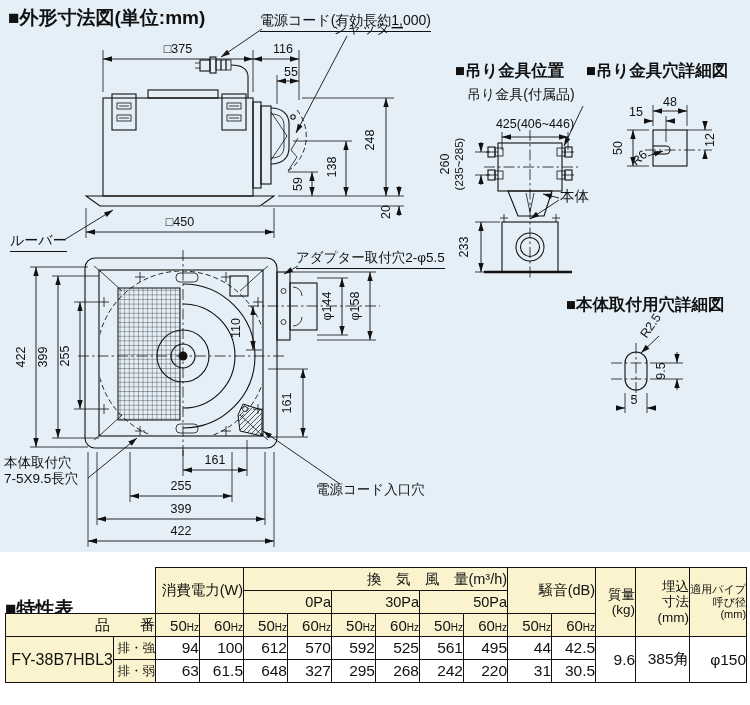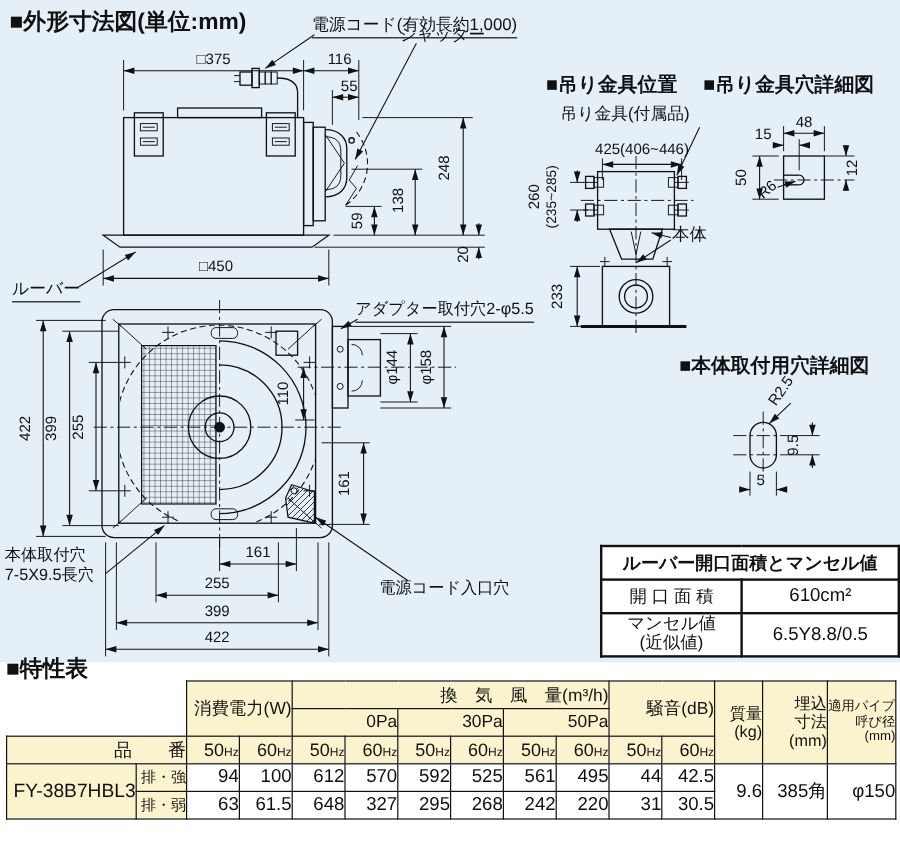--- a/index.html
+++ b/index.html
@@ -320,38 +320,22 @@
   <div class="lbl u" style="left:10px;top:232px;font-size:14px">ルーバー</div>
   <div class="lbl u" style="left:296px;top:250px">アダプター取付穴2-φ5.5</div>
   <div class="lbl pre" style="left:4px;top:455px">本体取付穴
 7-5X9.5長穴</div>
   <div class="lbl" style="left:316px;top:482px">電源コード入口穴</div>
   <div class="t t-sub" style="left:586px;top:60px">■吊り金具穴詳細図</div>
   <div class="t t-sub" style="left:455px;top:60px">■吊り金具位置</div>
   <div class="lbl" style="left:467px;top:86px;font-size:14px">吊り金具(付属品)</div>
   <div class="lbl" style="left:560px;top:188px;font-size:14.5px">本体</div>
   <div class="t t-sub" style="left:566px;top:294px">■本体取付用穴詳細図</div>
-  <div class="t t-main" style="left:5px;top:544px">■特性表</div>
-
-  <table class="louver-tbl">
-    <tbody>
-        <tr>
-          <td class="tt" colspan="2">ルーバー開口面積とマンセル値</td>
-        </tr>
-    <tr>
-      <td class="lab">開 口 面 積</td>
-      <td class="val">610cm²</td>
-    </tr>
-    <tr>
-      <td class="lab tall pre">マンセル値
-(近似値)</td>
-      <td class="val tall">6.5Y8.8/0.5</td>
-    </tr>
-  </tbody>
-    </table>
+  <div class="t t-main" style="left:5px;top:596px">■特性表</div>
+
 
   <table class="spec" style="width:741px">
     <colgroup>
       <col style="width:108px">
         <col style="width:42px">
       <col style="width:44px">
         <col style="width:44px">
         <col style="width:44px">
         <col style="width:44px">
         <col style="width:44px">

